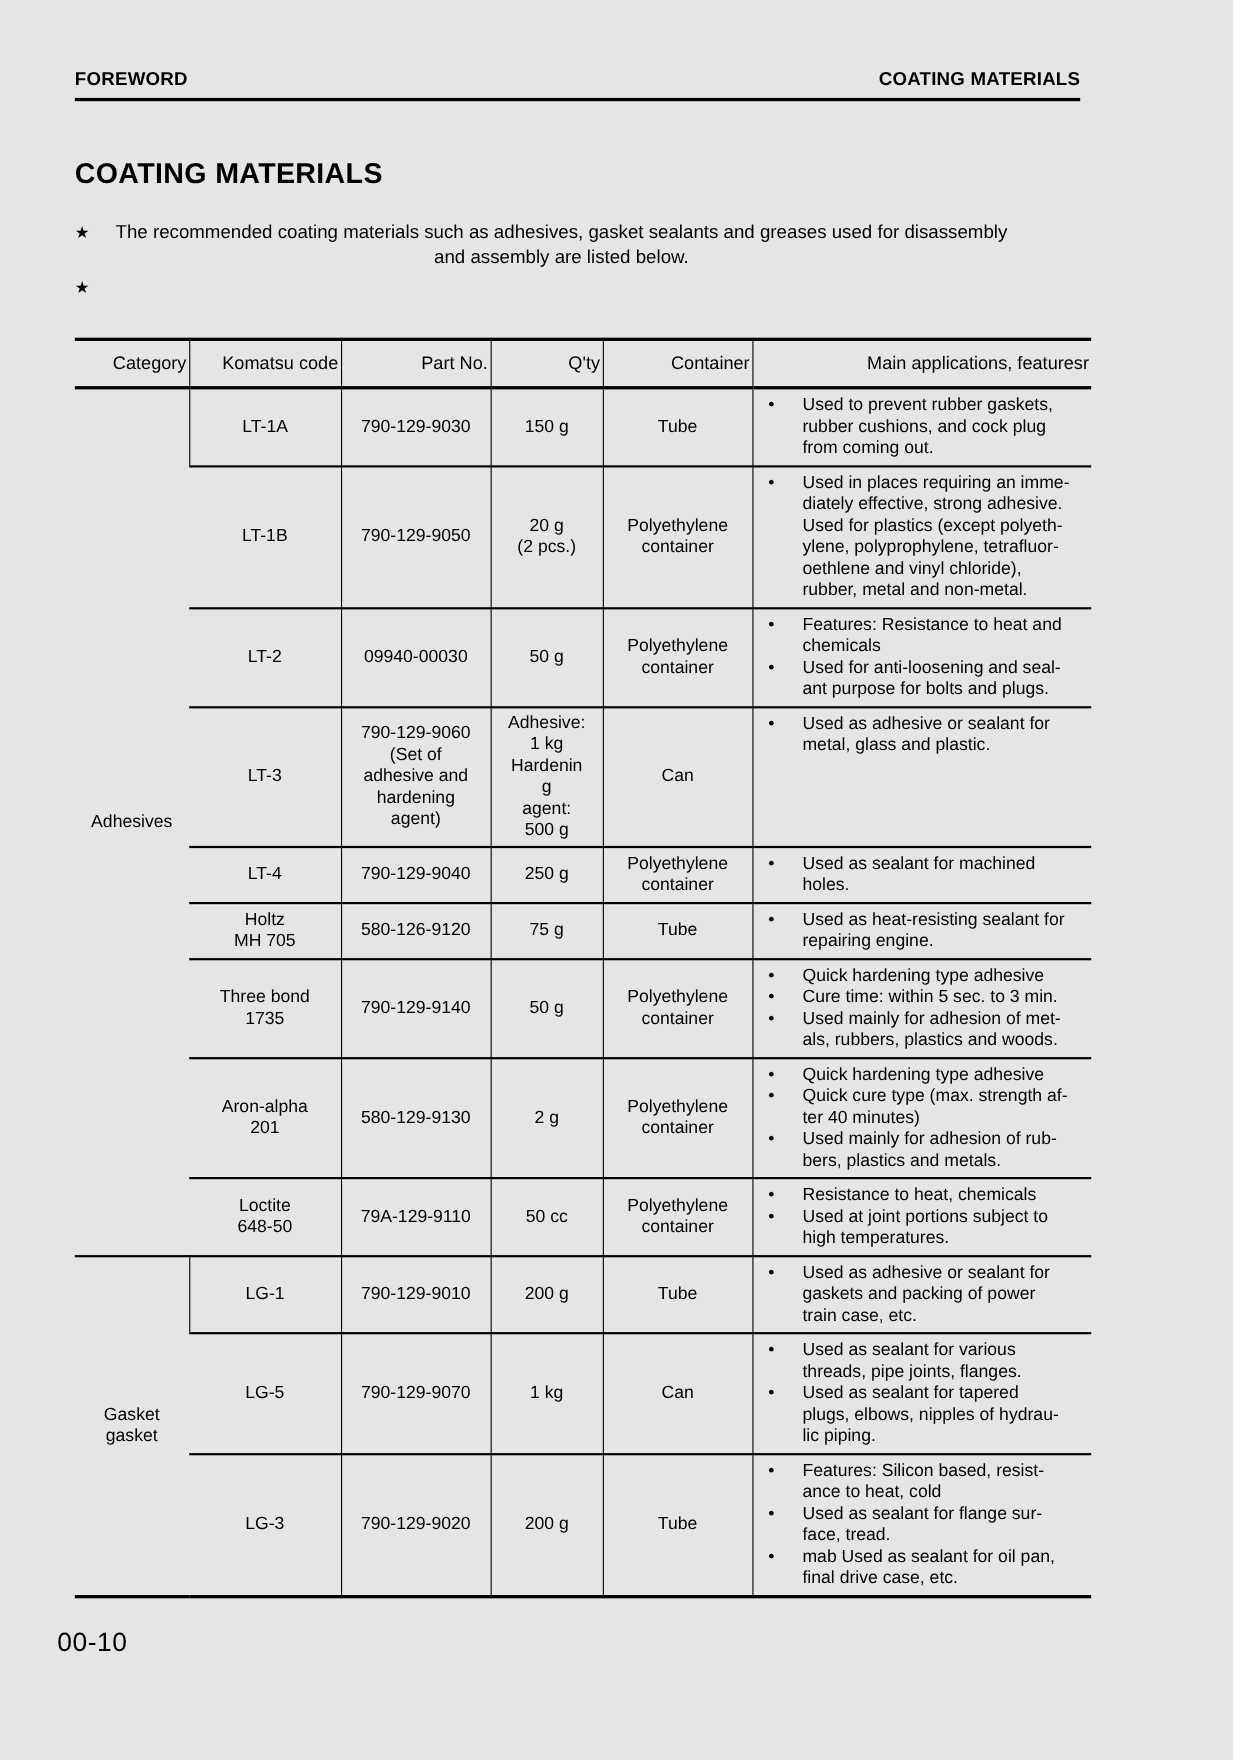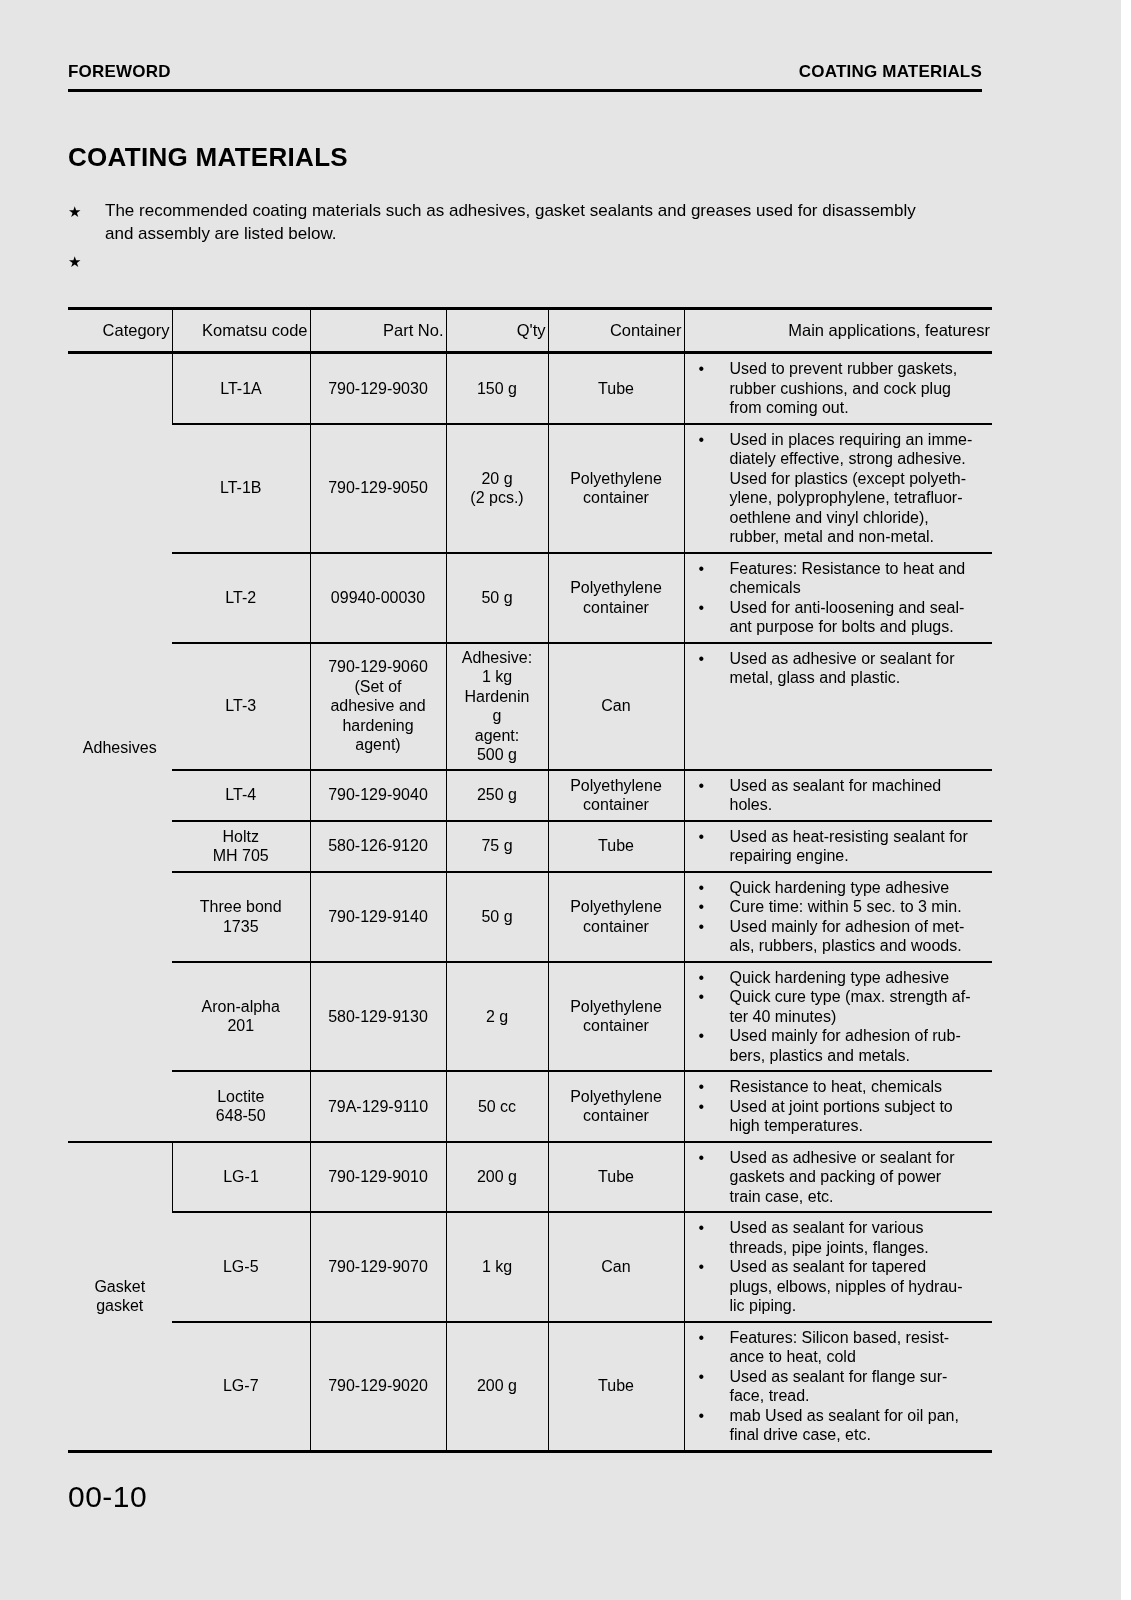--- a/index.html
+++ b/index.html
@@ -11,38 +11,38 @@
 
   .topbar { display:flex; justify-content:space-between; align-items:baseline;
             font-size:17px; font-weight:bold; letter-spacing:0.2px; }
   .toprule { height:3px; background:#000; margin-top:7px; }
 
   .doc-title { margin-top:50px; font-size:26px; font-weight:bold; letter-spacing:0.3px; }
 
   .notes { margin-top:26px; }
   .note { display:flex; font-size:17px; line-height:23px; margin-bottom:4px; }
   .note .star { flex:0 0 37px; font-size:15px; padding-top:1px; }
-  .note .ntext { white-space:pre-line; }
+  .note .ntext { white-space:pre-line;text-align:center; }
 
   table.mat { border-collapse:collapse; table-layout:fixed; width:924px; margin-top:34px;
               font-size:16px; border-top:3px solid #000; border-bottom:3px solid #000; }
   table.mat th { font-weight:normal; font-size:16.5px; border-bottom:3px solid #000;
                  padding:11px 2px; text-align:right; }
   table.mat th + th, table.mat td + td { border-left:1.5px solid #000; }
   table.mat tbody tr { border-top:2px solid #000; }
   table.mat tbody tr.first { border-top:none; }
   table.mat tbody tr.group { border-top:2.5px solid #000; }
   td.c { text-align:center; vertical-align:middle; white-space:pre-line;
          line-height:19.5px; padding:4px 4px; }
   td.features { vertical-align:top; padding:5px 14px 5px 0; }
   .feat { display:flex; padding-left:11px; line-height:19.5px; }
   .feat .dot { flex:0 0 31px; text-align:left; padding-left:3px; }
   .feat .ftext { white-space:pre-line; flex:1 1 auto; }
 
-  .pagenum { position:absolute; left:68px; top:1480px; font-size:30px; letter-spacing:0.5px; }
+  .pagenum { position:absolute; left:52px; top:1480px; font-size:24px; letter-spacing:0.5px; }
 </style>
 </head>
 <body>
 
 <div class="page">
   <div class="inner">
 
     <div class="topbar">
       <span>FOREWORD</span>
       <span>COATING MATERIALS</span>
@@ -280,21 +280,21 @@
               </div>
             <div class="feat">
                 <span class="dot">•</span>
                 <span class="ftext">Used as sealant for tapered
 plugs, elbows, nipples of hydrau-
 lic piping.</span>
               </div>
           </td>
         </tr>
         <tr>
-          <td class="c">LG-7</td>
+          <td class="c">LG-3</td>
           <td class="c">790-129-9020</td>
           <td class="c">200 g</td>
           <td class="c">Tube</td>
           <td class="features">
             <div class="feat">
                 <span class="dot">•</span>
                 <span class="ftext">Features: Silicon based, resist-
 ance to heat, cold</span>
               </div>
             <div class="feat">

